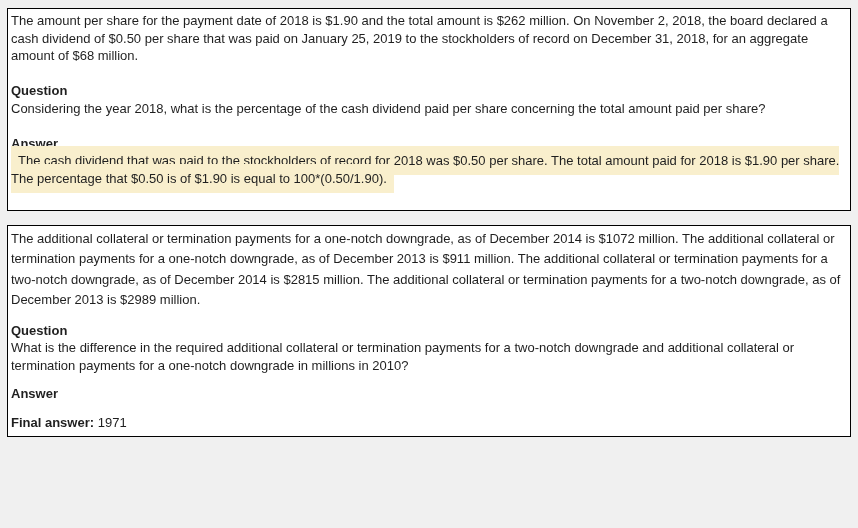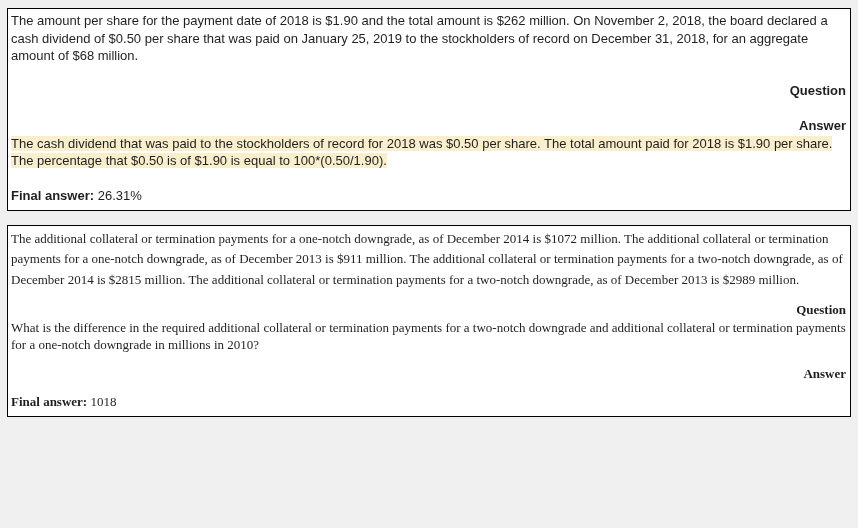--- a/index.html
+++ b/index.html
@@ -20,47 +20,47 @@
   .card {
     background: #ffffff;
     border: 1px solid #404040;
     margin: 0 7px;
     padding: 3px 4px 5px 3px;
     box-sizing: border-box;
     width: 844px;
   }
   .card-1 { margin-top: 8px; margin-bottom: 14px; }
   p { margin: 0; }
-  .label { font-weight: bold; text-align: right; }
+  .label { font-weight: bold; }
   .inline-label { font-weight: bold; }
   .spacer { height: 17.5px; }
   .card-2 .spacer { height: 11px; }
   .card-2 .context { line-height: 20.5px; }
   mark.hl {
     background: var(--highlight, #f9efcd);
     color: inherit;
-    padding: 0;
+    padding: 7px;
   }
 </style>
 </head>
 <body style="background: rgb(240, 240, 240);">
 
 <section class="card card-1" style="background: rgb(255, 255, 255); border-color: rgb(0, 0, 0); color: rgb(31, 31, 31);">
   <p class="context">The amount per share for the payment date of 2018 is $1.90 and the total amount is $262 million. On November 2, 2018, the board declared a cash dividend of $0.50 per share that was paid on January 25, 2019 to the stockholders of record on December 31, 2018, for an aggregate amount of $68 million.</p>
   <div class="spacer"></div>
   <p class="label">Question</p>
+  <p class="question">Considering the year 2018, what is the percentage of the cash dividend paid per share concerning the total amount paid per share?</p>
   <div class="spacer"></div>
   <p class="label">Answer</p>
   <p class="answer"><mark class="hl">The cash dividend that was paid to the stockholders of record for 2018 was $0.50 per share. The total amount paid for 2018 is $1.90 per share. The percentage that $0.50 is of $1.90 is equal to 100*(0.50/1.90).</mark></p>
   <div class="spacer"></div>
-  <p class="final-line"><span class="inline-label">Final answer:</span> <span>26.31%</span></p>
 </section>
 
-<section class="card card-2" style="background: rgb(255, 255, 255); border-color: rgb(0, 0, 0); color: rgb(31, 31, 31); font-family: Liberation Serif, serif;">
+<section class="card card-2" style="background: rgb(255, 255, 255); border-color: rgb(0, 0, 0); color: rgb(31, 31, 31);">
   <p class="context">The additional collateral or termination payments for a one-notch downgrade, as of December 2014 is $1072 million. The additional collateral or termination payments for a one-notch downgrade, as of December 2013 is $911 million. The additional collateral or termination payments for a two-notch downgrade, as of December 2014 is $2815 million. The additional collateral or termination payments for a two-notch downgrade, as of December 2013 is $2989 million.</p>
   <div class="spacer"></div>
   <p class="label">Question</p>
   <p class="question">What is the difference in the required additional collateral or termination payments for a two-notch downgrade and additional collateral or termination payments for a one-notch downgrade in millions in 2010?</p>
   <div class="spacer"></div>
   <p class="label">Answer</p>
   <div class="spacer"></div>
-  <p class="final-line"><span class="inline-label">Final answer:</span> <span>1018</span></p>
+  <p class="final-line"><span class="inline-label">Final answer:</span> <span>1971</span></p>
 </section>
 
 </body></html>

